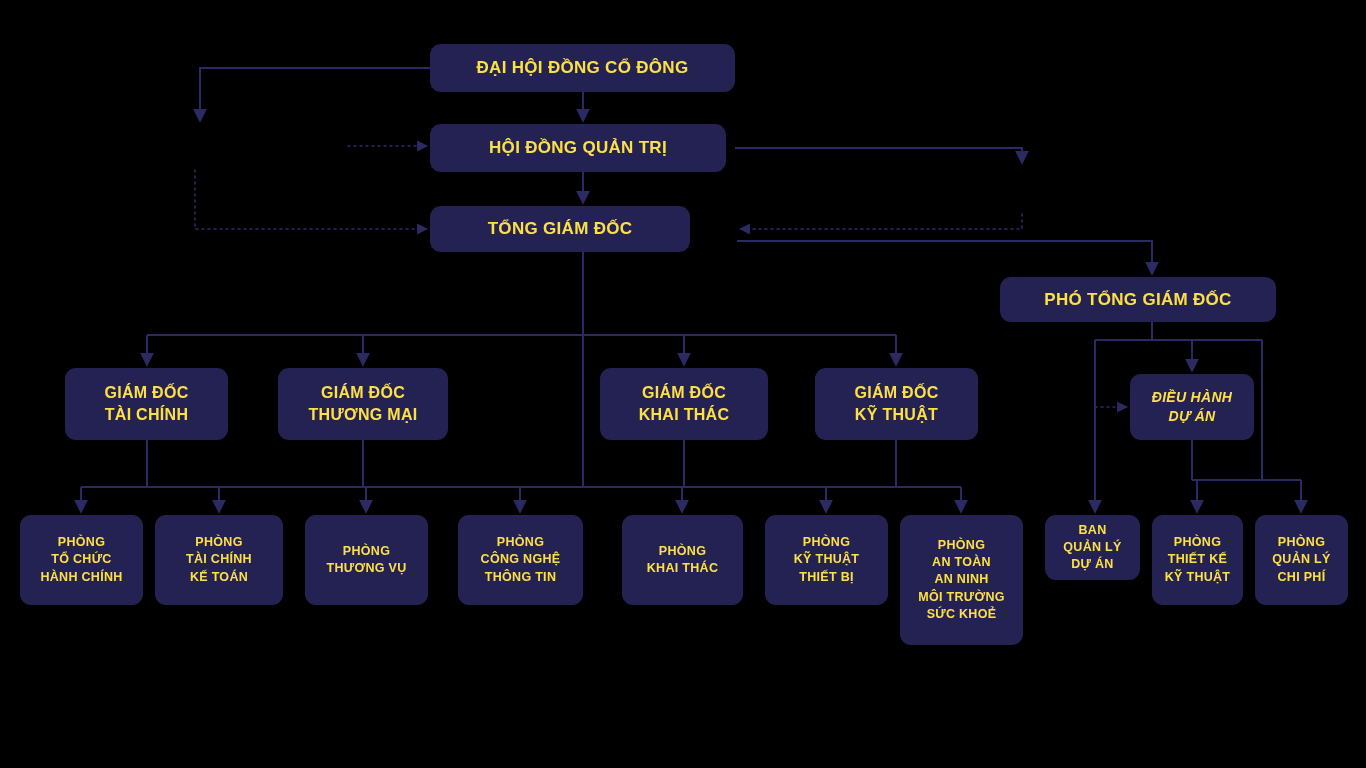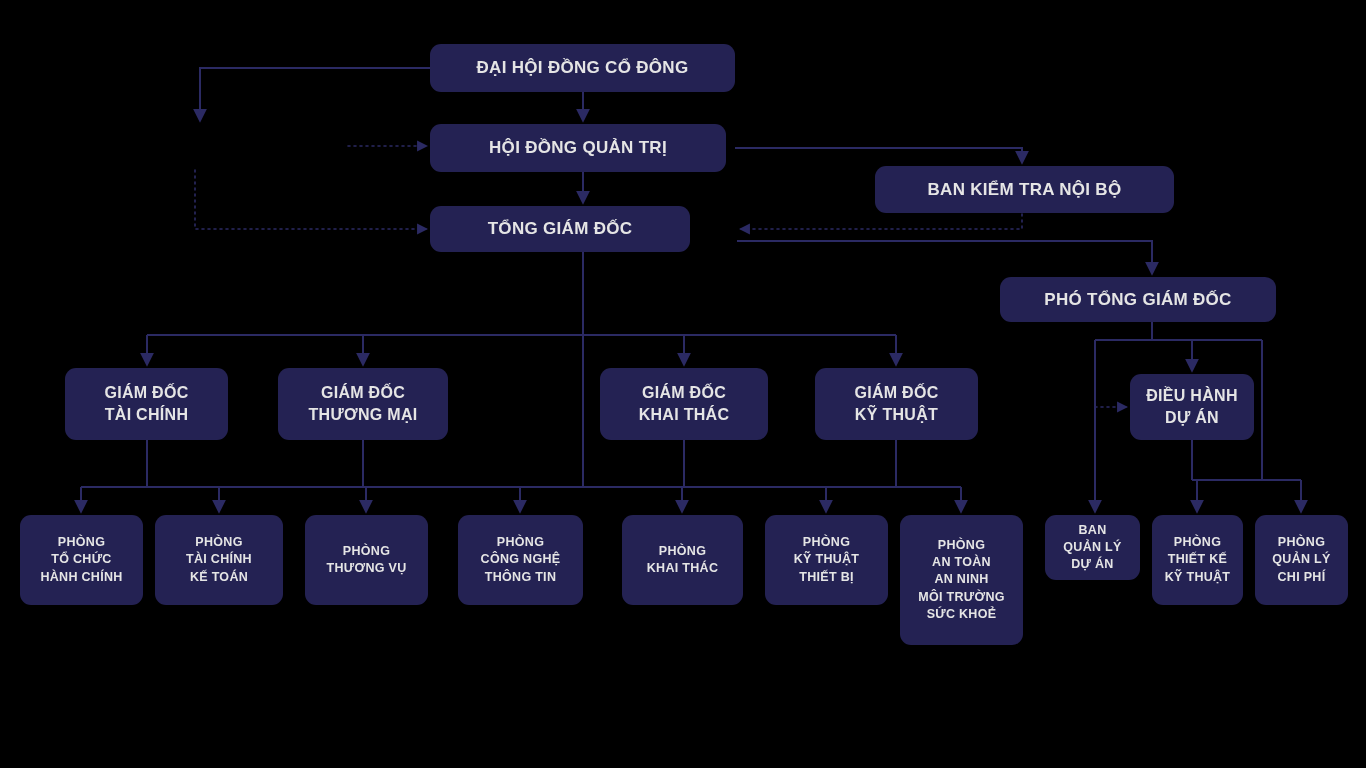--- a/index.html
+++ b/index.html
@@ -4,34 +4,34 @@
 <style>
   html,body{margin:0;padding:0;background:#000;}
   .canvas{
     position:relative;width:1366px;height:768px;background:#000;overflow:hidden;
     font-family:"Liberation Sans","DejaVu Sans",sans-serif;
   }
   .connectors{position:absolute;inset:0;pointer-events:none;}
   .node{
     position:absolute;
     background:#242253;
-    color:#e5e5e5;
+    color:#fde047;
     border-radius:11px;
     display:flex;align-items:center;justify-content:center;
     text-align:center;
     font-weight:700;
     white-space:pre-line;
     line-height:1.38;
     letter-spacing:.3px;
     box-sizing:border-box;
     padding:4px 6px;
   }
   .lv1{font-size:17px;}
   .lv2{font-size:16px;}
-  .lv2s{font-size:16px;}
+  .lv2s{font-size:14px;font-style:italic;}
   .lv3{font-size:12.5px;}
   .edge{stroke:#2b2a63;stroke-width:2;fill:none;}
   .edge.dotted{stroke-width:1.6;stroke-dasharray:2 4;stroke-linecap:round;}
 </style>
 </head>
 <body>
 
 <div class="canvas">
 
   <svg class="connectors" viewBox="0 0 1366 768" width="1366" height="768" xmlns="http://www.w3.org/2000/svg">
@@ -77,21 +77,20 @@
     <path class="edge" d="M1262,340 V480"></path>
     <path class="edge dotted" d="M1095,407 H1126" marker-end="url(#arr)"></path>
     <path class="edge" d="M1192,440 V480"></path>
     <path class="edge" d="M1192,480 H1301"></path>
     <path class="edge" d="M1197,480 V511" marker-end="url(#arr)"></path>
     <path class="edge" d="M1301,480 V511" marker-end="url(#arr)"></path>
   </svg>
 
   <div class="node lv1" style="left:430px;top:44px;width:305px;height:48px">ĐẠI HỘI ĐỒNG CỔ ĐÔNG</div>
   <div class="node lv1" style="left:430px;top:124px;width:296px;height:48px">HỘI ĐỒNG QUẢN TRỊ</div>
-  <div class="node lv1" style="left:875px;top:166px;width:299px;height:47px">BAN KIỂM TRA NỘI BỘ</div>
   <div class="node lv1" style="left:430px;top:206px;width:260px;height:46px">TỔNG GIÁM ĐỐC</div>
   <div class="node lv1" style="left:1000px;top:277px;width:276px;height:45px">PHÓ TỔNG GIÁM ĐỐC</div>
 
   <div class="node lv2" style="left:65px;top:368px;width:163px;height:72px">GIÁM ĐỐC
 TÀI CHÍNH</div>
   <div class="node lv2" style="left:278px;top:368px;width:170px;height:72px">GIÁM ĐỐC
 THƯƠNG MẠI</div>
   <div class="node lv2" style="left:600px;top:368px;width:168px;height:72px">GIÁM ĐỐC
 KHAI THÁC</div>
   <div class="node lv2" style="left:815px;top:368px;width:163px;height:72px">GIÁM ĐỐC

